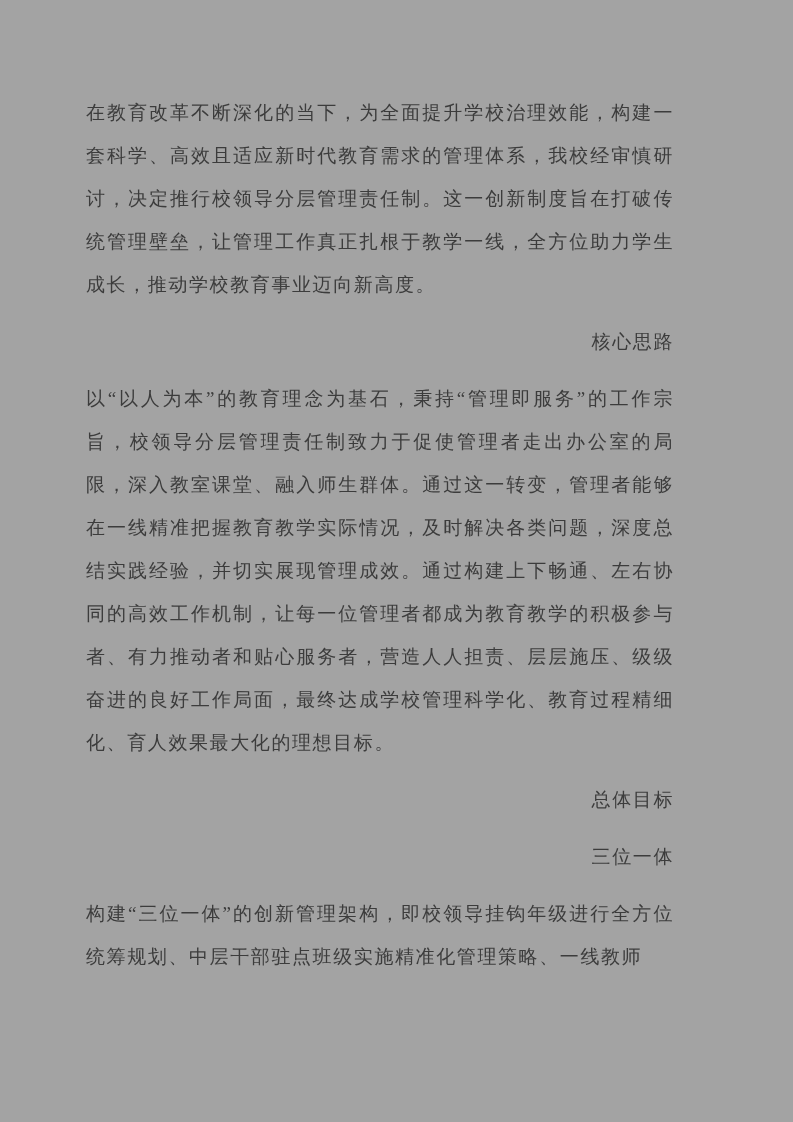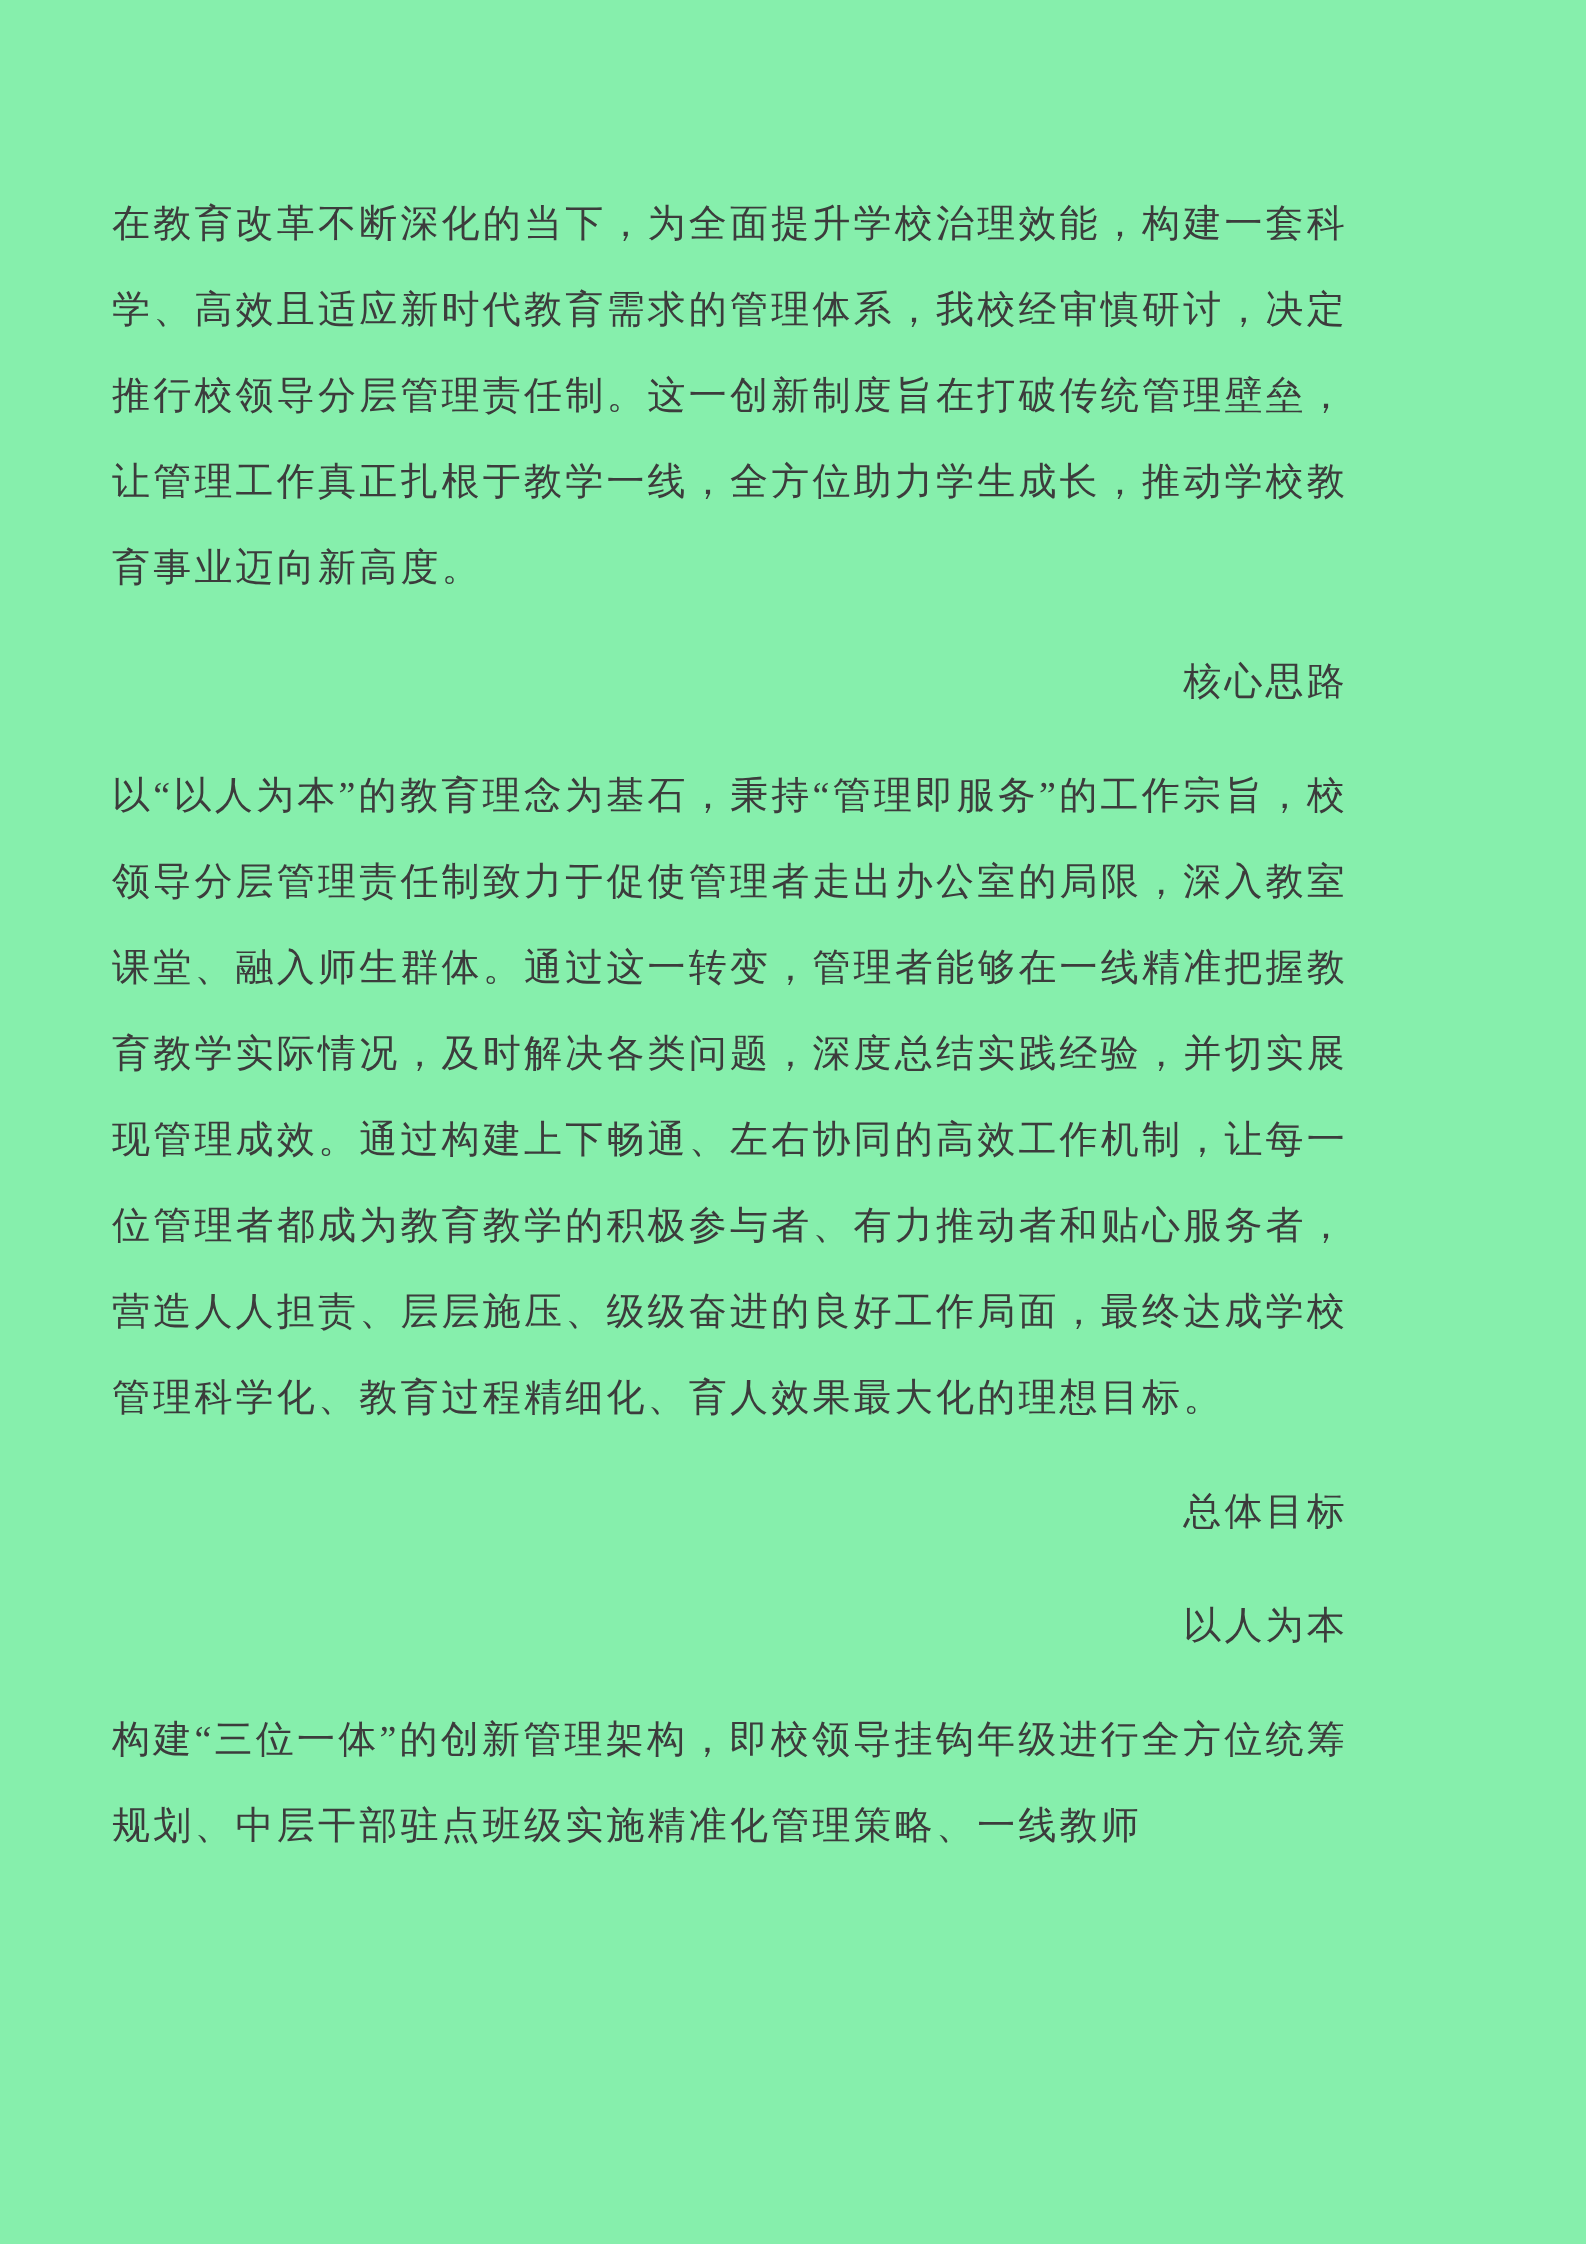--- a/index.html
+++ b/index.html
@@ -9,22 +9,22 @@
   }
   body {
     width: 793px;
     height: 1122px;
     overflow: hidden;
   }
   .doc-page {
     box-sizing: border-box;
     width: 793px;
     height: 1122px;
-    padding: 91px 119px 0 56px;
-    background: #86efac;
+    padding: 91px 119px 0 86px;
+    background: #a3a3a3;
     font-family: "Liberation Serif", "DejaVu Serif", serif;
     font-size: 19px;
     line-height: 43px;
     letter-spacing: 1.6px;
     color: #3c3c3c;
   }
   .doc-block {
     margin: 0 0 14px 0;
     text-align: justify;
     text-justify: inter-character;
@@ -38,15 +38,15 @@
   }
 </style>
 </head>
 <body>
 
 <div class="doc-page">
   <p class="doc-block">在教育改革不断深化的当下，为全面提升学校治理效能，构建一套科学、高效且适应新时代教育需求的管理体系，我校经审慎研讨，决定推行校领导分层管理责任制。这一创新制度旨在打破传统管理壁垒，让管理工作真正扎根于教学一线，全方位助力学生成长，推动学校教育事业迈向新高度。</p>
   <p class="doc-block heading">核心思路</p>
   <p class="doc-block">以“以人为本”的教育理念为基石，秉持“管理即服务”的工作宗旨，校领导分层管理责任制致力于促使管理者走出办公室的局限，深入教室课堂、融入师生群体。通过这一转变，管理者能够在一线精准把握教育教学实际情况，及时解决各类问题，深度总结实践经验，并切实展现管理成效。通过构建上下畅通、左右协同的高效工作机制，让每一位管理者都成为教育教学的积极参与者、有力推动者和贴心服务者，营造人人担责、层层施压、级级奋进的良好工作局面，最终达成学校管理科学化、教育过程精细化、育人效果最大化的理想目标。</p>
   <p class="doc-block heading">总体目标</p>
-  <p class="doc-block heading">以人为本</p>
+  <p class="doc-block heading">三位一体</p>
   <p class="doc-block">构建“三位一体”的创新管理架构，即校领导挂钩年级进行全方位统筹规划、中层干部驻点班级实施精准化管理策略、一线教师</p>
 </div>
 
 </body></html>

